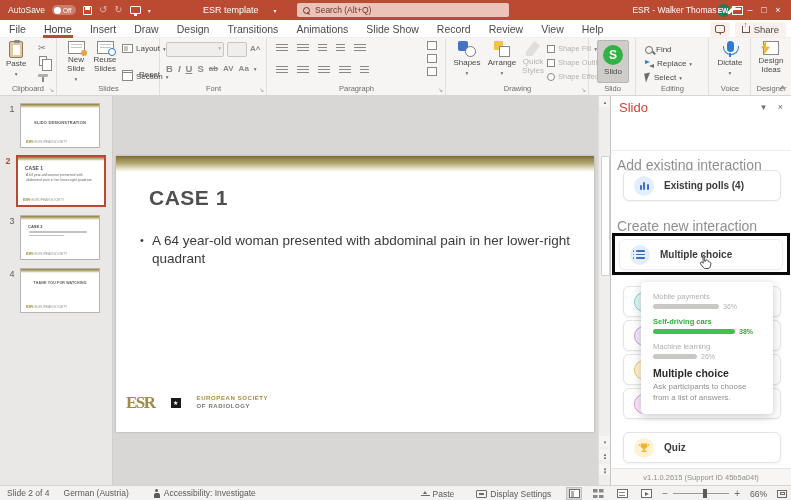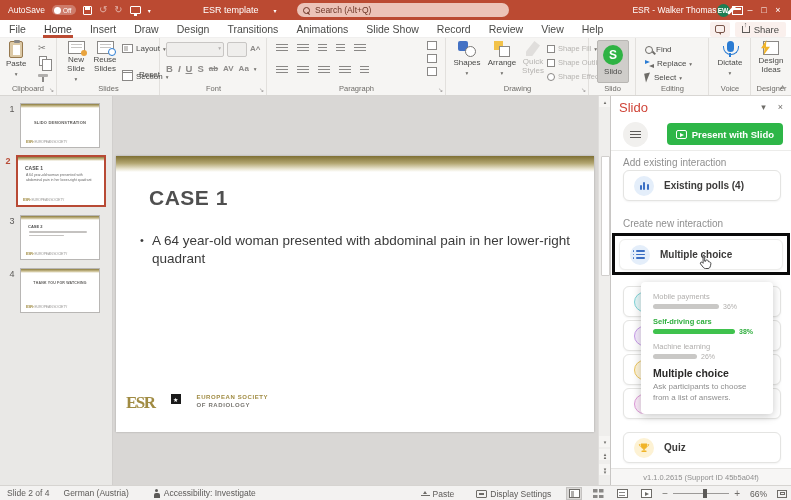--- a/index.html
+++ b/index.html
@@ -15,21 +15,21 @@
   .autosave-knob { width:7px; height:7px; border-radius:50%; background:#fff; }
   .autosave-state { font-size:6.5px; color:#fff; }
   .tb-ic { position:relative; display:inline-block; }
   .tb-save { width:9px; height:9px; border:1px solid #fff; border-radius:1px; }
   .tb-save::after { content:""; position:absolute; left:1px; top:0; width:5px; height:3px; background:#fff; }
   .tb-undo,.tb-redo { font-size:10px; color:rgba(255,255,255,.55); line-height:1; }
   .tb-present { width:11px; height:8px; border:1px solid #fff; border-radius:1px; }
   .tb-present::after { content:""; position:absolute; left:3px; bottom:-3px; width:3px; height:2px; background:#fff; }
   .tb-caret { font-size:6px; color:#fff; }
   .tb-title { position:absolute; left:203px; top:0; height:20px; display:flex; align-items:center; gap:15px; font-size:9px; color:#fff; cursor:pointer; }
-  .tb-search { position:absolute; left:297px; top:3px; width:212px; height:14px; background:#ecc3b8; border-radius:7px; display:flex; align-items:center; padding:0 6px; gap:5px; }
+  .tb-search { position:absolute; left:297px; top:3px; width:212px; height:14px; background:#ecc3b8; border-radius:2px; display:flex; align-items:center; padding:0 6px; gap:5px; }
   .mag { position:relative; width:7px; height:7px; }
   .mag::before { content:""; position:absolute; left:0; top:0; width:5px; height:5px; border:1px solid #6b3425; border-radius:50%; }
   .mag::after { content:""; position:absolute; right:0; bottom:0; width:3px; height:1px; background:#6b3425; transform:rotate(45deg); }
   .tb-search input { border:none; outline:none; background:transparent; font-size:8.5px; color:#5c2a1d; width:170px; font-family:inherit; }
   .tb-search input::placeholder { color:#6b3425; opacity:1; }
   .tb-right { position:absolute; right:0; top:0; height:20px; display:flex; align-items:center; padding-right:6px; }
   .account-name { font-size:8.5px; color:#fff; }
   .avatar { width:13px; height:13px; border-radius:50%; background:#1e7d52; color:#fff; font-size:6.5px; font-weight:bold; display:flex; align-items:center; justify-content:center; }
   .tb-pen { width:2.5px; height:10px; background:#fff; border-radius:1px; transform:rotate(45deg); }
   .tb-ribbonopts { width:11px; height:9px; border:1px solid #fff; }
@@ -116,21 +116,21 @@
   .tt-bar-line { height:1.5px; background:#c4c2c0; margin-bottom:2px; border-radius:1px; }
   .tt-logo { position:absolute; left:5px; bottom:3px; font-size:3.5px; font-weight:bold; color:#a08b42; letter-spacing:-.2px; }
   .tt-logo span { color:#9a9896; font-weight:normal; }
 
   .canvas { position:absolute; left:113px; top:0; width:497px; height:389px; background:#d9d7d5; }
   .slide { position:absolute; left:3px; top:60px; width:478px; height:276px; background:#fff; box-shadow:0 0 2px rgba(0,0,0,.25); }
   .slide-gold { position:absolute; left:0; top:0; right:0; height:16px; background:linear-gradient(#7e6f33,#b3a671 45%,#e9e4cf 80%,#fff); }
   .slide-title { position:absolute; left:33px; top:30px; font-size:21px; font-weight:bold; color:#4f4f4f; letter-spacing:.5px; cursor:text; }
   .slide-bullet { position:absolute; left:24px; top:76px; width:432px; font-size:13.5px; color:#3a3a3a; line-height:1.35; cursor:text; padding-left:12px; }
   .slide-bullet::before { content:"•"; position:absolute; left:0; top:1px; font-size:11px; color:#3a3a3a; }
-  .esr-logo { position:absolute; left:10px; top:238px; display:flex; gap:16px; }
+  .esr-logo { position:absolute; left:10px; top:238px; display:flex; align-items:center; gap:16px; }
   .esr-acronym { font-family:"Liberation Serif","DejaVu Serif",serif; font-size:17px; font-weight:bold; color:#a08b42; letter-spacing:-1.5px; line-height:1; }
   .esr-star { width:10px; height:10px; background:#1a1a1a; color:#fff; font-size:6px; display:flex; align-items:center; justify-content:center; }
   .esr-text { display:flex; flex-direction:column; line-height:1.25; }
   .esr-l1 { font-size:6px; font-weight:bold; color:#a08b42; letter-spacing:.6px; }
   .esr-l2 { font-size:6px; font-weight:bold; color:#77756f; letter-spacing:.6px; }
 
   .vscroll { position:absolute; right:0; top:0; width:12px; height:389px; background:#efeeec; border-left:1px solid #e0dedc; }
   .vs-btn { position:absolute; left:0; width:12px; height:11px; display:flex; align-items:center; justify-content:center; font-size:5px; color:#6e6c68; background:#f6f5f3; cursor:pointer; }
   .vs-thumb { position:absolute; left:1.5px; top:60px; width:9px; height:120px; background:#fff; border:1px solid #d1cfcd; border-radius:1px; cursor:pointer; }
   .vs-dbl { line-height:.5; text-align:center; padding-top:2px; }
@@ -142,21 +142,21 @@
   .sp-hdr-ctrl { margin-left:auto; display:flex; gap:12px; font-size:9px; color:#6e6c68; }
   .sp-hdr-ctrl span { cursor:pointer; }
   .sp-toolbar { position:absolute; left:0; top:24px; right:0; height:28px; display:flex; align-items:center; padding:0 8px 0 12px; }
   .hamburger-btn { width:25px; height:25px; border-radius:50%; background:#f1f0ee; display:flex; align-items:center; justify-content:center; cursor:pointer; }
   .hamburger-icon { width:11px; height:7px; border-top:1.5px solid #5c5a58; border-bottom:1.5px solid #5c5a58; position:relative; }
   .hamburger-icon::after { content:""; position:absolute; left:0; top:2px; width:11px; height:1.5px; background:#5c5a58; }
   .present-btn { margin-left:auto; height:22px; background:#2eb648; border:none; border-radius:4px; color:#fff; font-size:9.5px; font-weight:bold; display:flex; align-items:center; gap:5px; padding:0 9px; cursor:pointer; font-family:inherit; }
   .present-icon { position:relative; width:11px; height:9px; border:1.2px solid #fff; border-radius:2px; }
   .present-icon::after { content:""; position:absolute; left:3.5px; top:2px; border-top:2.5px solid transparent; border-bottom:2.5px solid transparent; border-left:4px solid #fff; }
   .sp-divider { position:absolute; left:0; top:54px; right:0; height:1px; background:#ececea; }
-  .sp-section { position:absolute; left:12px; font-size:10px; color:#8f8f8f; }
+  .sp-section { position:absolute; left:6px; font-size:14px; color:#8f8f8f; }
   .sp-card { position:absolute; left:12px; width:158px; height:31px; background:#fff; border:1px solid #e4e4e2; border-radius:6px; box-shadow:0 1px 2px rgba(0,0,0,.05); display:flex; align-items:center; gap:10px; padding:0 10px; cursor:pointer; }
   .sp-card-label { font-size:10px; font-weight:bold; color:#3b3a39; }
   .circ { width:20px; height:20px; border-radius:50%; display:flex; align-items:center; justify-content:center; flex:none; }
   .circ.blue { background:#e4eefa; }
   .poll-bars { display:flex; align-items:flex-end; gap:1.5px; }
   .poll-bars i { width:2px; background:#3b6fc4; border-radius:1px; }
   .poll-bars i:nth-child(1){height:5px} .poll-bars i:nth-child(2){height:8px} .poll-bars i:nth-child(3){height:6px}
   .mc-lines { display:flex; flex-direction:column; gap:2px; }
   .mc-lines i { width:9px; height:1.5px; background:#3b6fc4; border-radius:1px; position:relative; }
   .mc-lines i::before { content:""; position:absolute; left:-3px; top:0; width:1.5px; height:1.5px; background:#3b6fc4; border-radius:50%; }
@@ -500,29 +500,20 @@
     </div>
 
     <div class="slido-pane">
       <div class="sp-header">
         <span class="sp-title">Slido</span>
         <span class="sp-hdr-ctrl">
           <span>▾</span>
           <span>×</span>
         </span>
       </div>
-      <div class="sp-toolbar">
-        <span class="hamburger-btn">
-          <span class="hamburger-icon"></span>
-        </span>
-        <button class="present-btn">
-          <span class="present-icon"></span>
-          <span>Present with Slido</span>
-        </button>
-      </div>
       <div class="sp-divider"></div>
 
       <div class="sp-section" style="top:61px;">Add existing interaction</div>
 
       <div class="sp-card" style="top:74px;">
         <span class="circ blue">
           <span class="poll-bars">
               <i></i>
               <i></i>
               <i></i>

